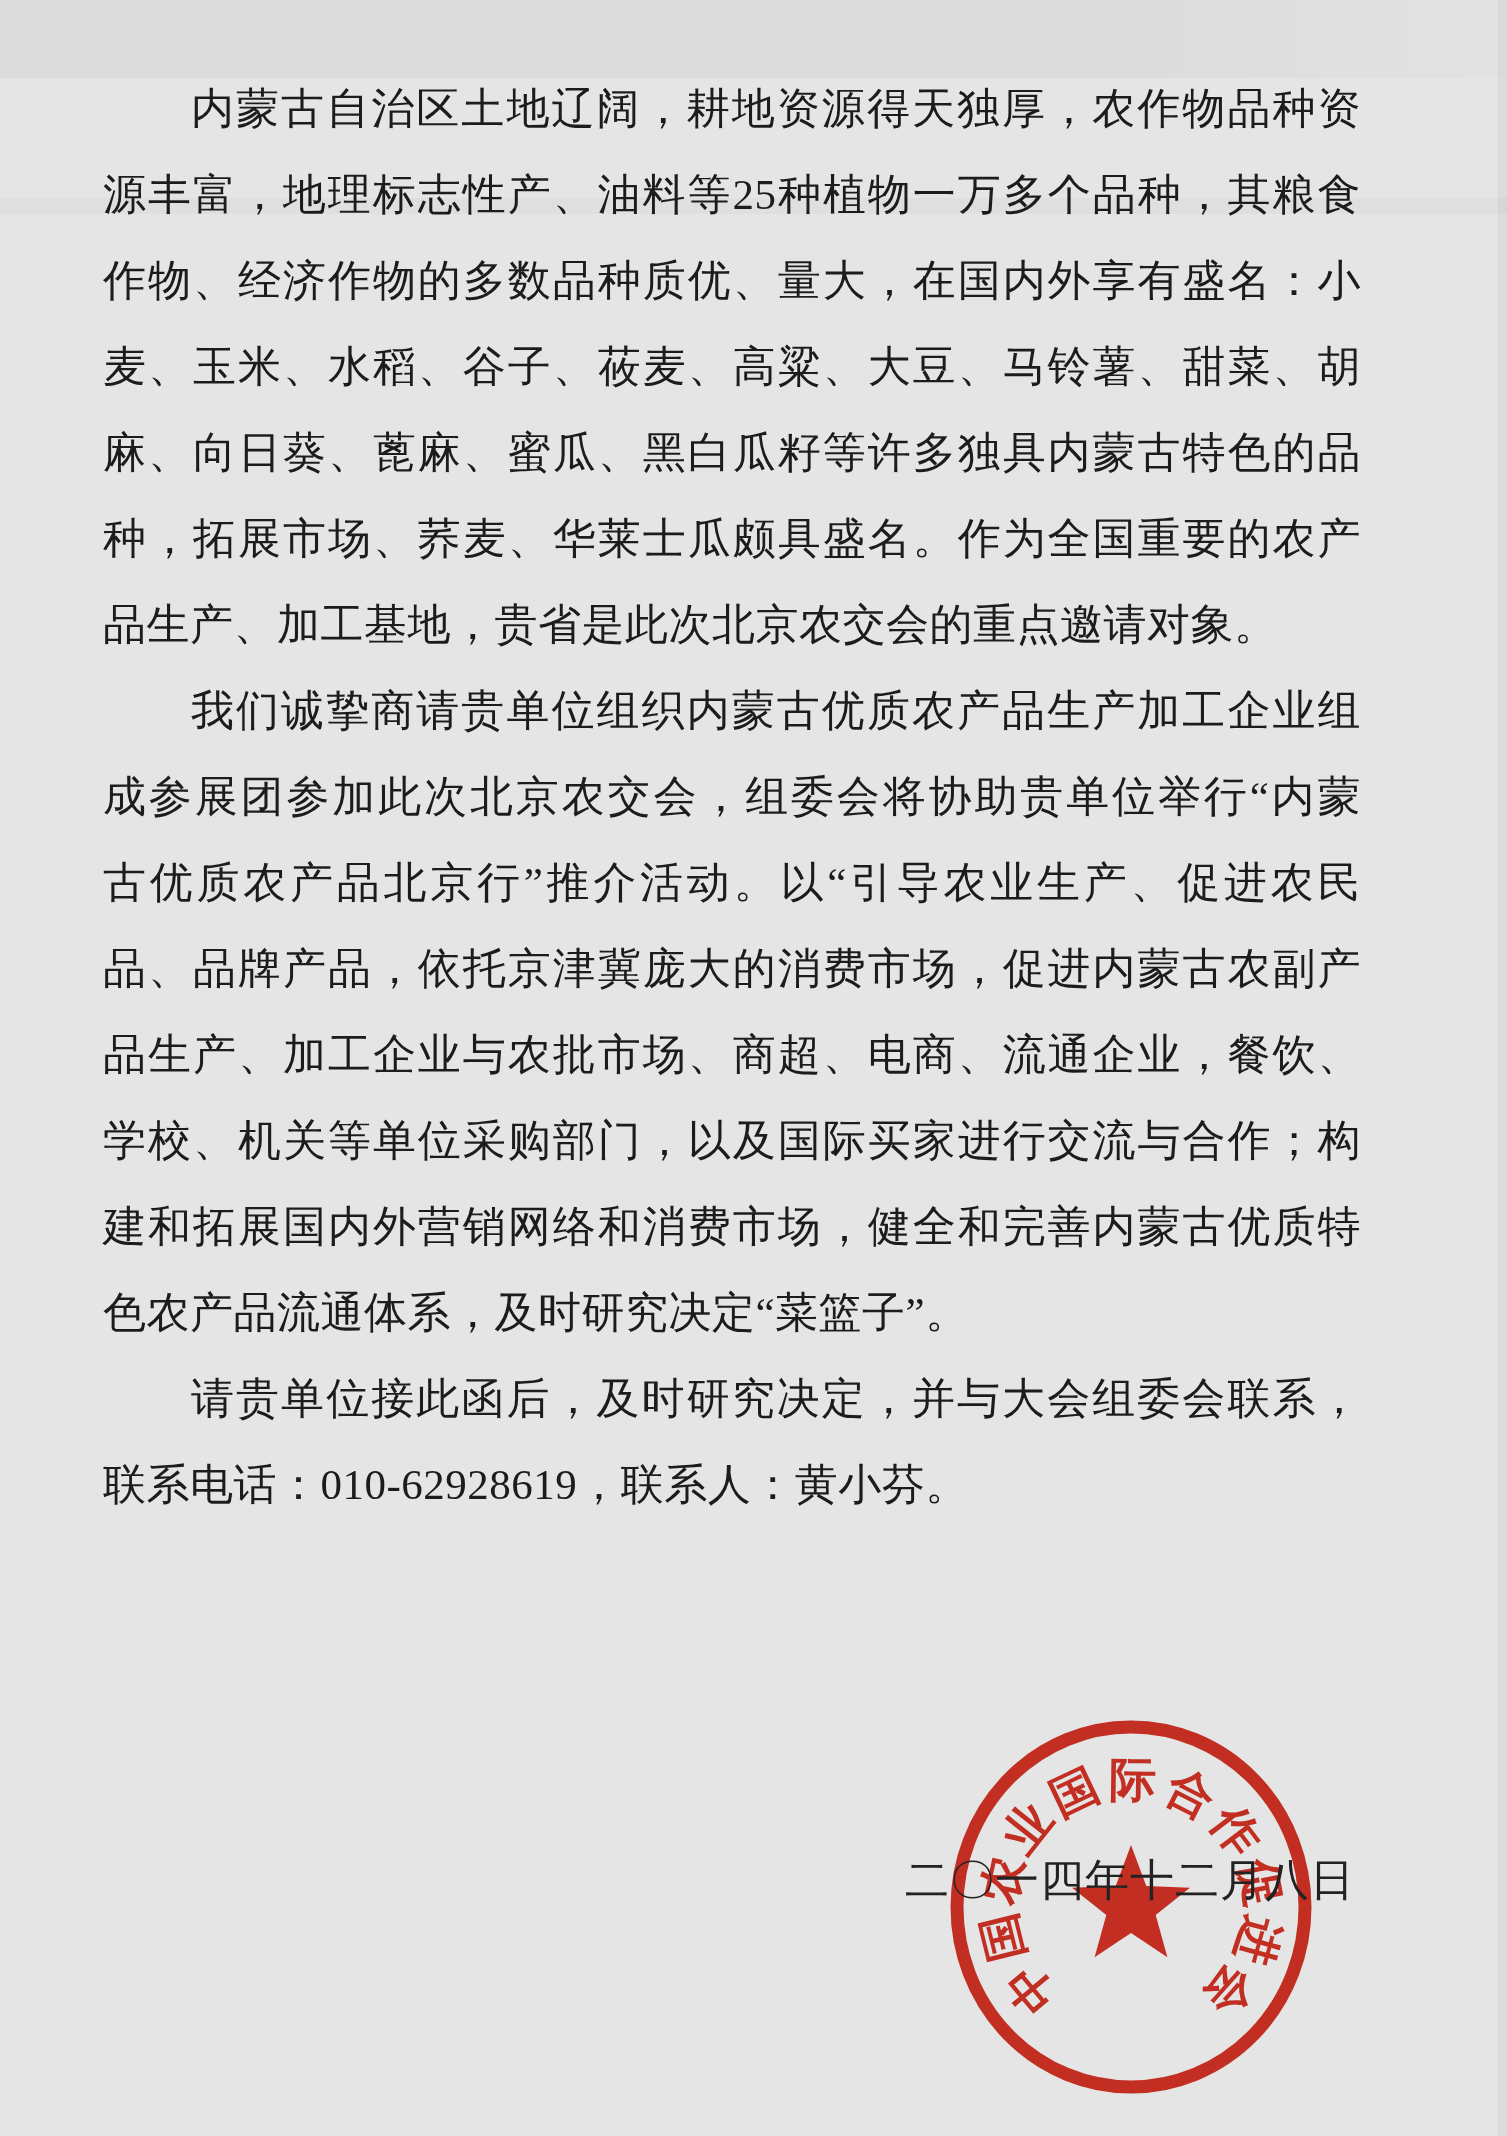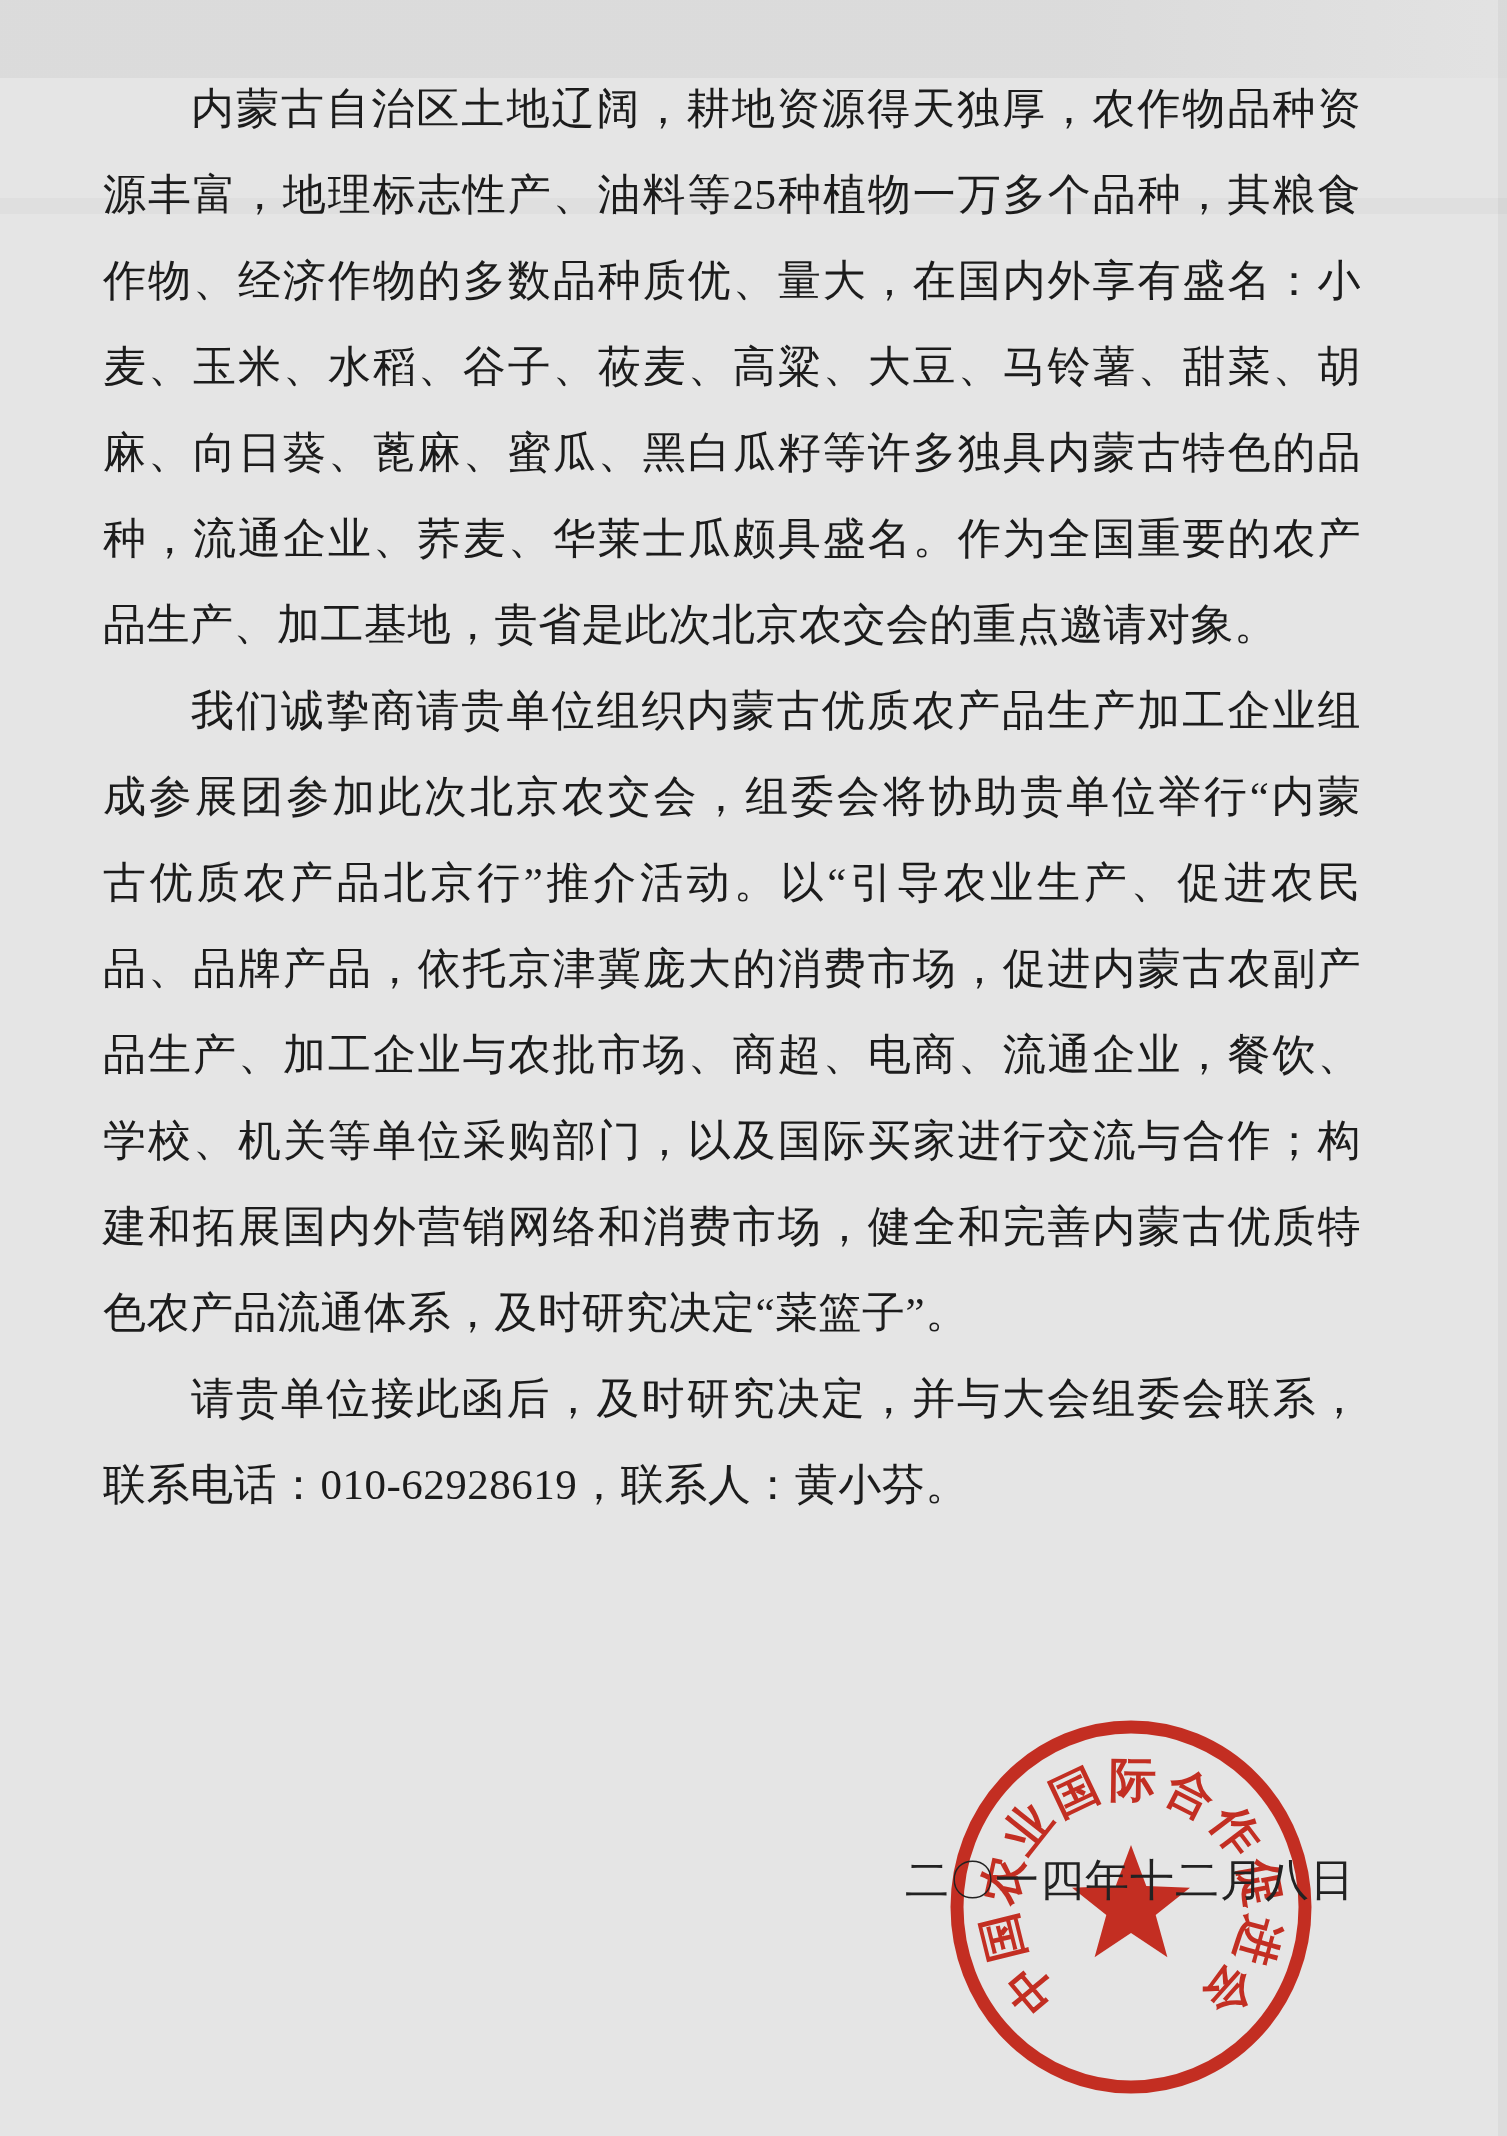--- a/index.html
+++ b/index.html
@@ -62,21 +62,21 @@
   <div class="scan-band-top"></div>
   <div class="scan-band-mid"></div>
   <div class="scan-edge-right"></div>
 
   <div class="letter-body">
     <div class="line indent">内蒙古自治区土地辽阔，耕地资源得天独厚，农作物品种资</div>
     <div class="line">源丰富，地理标志性产、油料等25种植物一万多个品种，其粮食</div>
     <div class="line">作物、经济作物的多数品种质优、量大，在国内外享有盛名：小</div>
     <div class="line">麦、玉米、水稻、谷子、莜麦、高粱、大豆、马铃薯、甜菜、胡</div>
     <div class="line">麻、向日葵、蓖麻、蜜瓜、黑白瓜籽等许多独具内蒙古特色的品</div>
-    <div class="line">种，流通企业、荞麦、华莱士瓜颇具盛名。作为全国重要的农产</div>
+    <div class="line">种，拓展市场、荞麦、华莱士瓜颇具盛名。作为全国重要的农产</div>
     <div class="line end">品生产、加工基地，贵省是此次北京农交会的重点邀请对象。</div>
     <div class="line indent">我们诚挚商请贵单位组织内蒙古优质农产品生产加工企业组</div>
     <div class="line">成参展团参加此次北京农交会，组委会将协助贵单位举行“内蒙</div>
     <div class="line">古优质农产品北京行”推介活动。以“引导农业生产、促进农民</div>
     <div class="line">品、品牌产品，依托京津冀庞大的消费市场，促进内蒙古农副产</div>
     <div class="line">品生产、加工企业与农批市场、商超、电商、流通企业，餐饮、</div>
     <div class="line">学校、机关等单位采购部门，以及国际买家进行交流与合作；构</div>
     <div class="line">建和拓展国内外营销网络和消费市场，健全和完善内蒙古优质特</div>
     <div class="line end">色农产品流通体系，及时研究决定“菜篮子”。</div>
     <div class="line indent">请贵单位接此函后，及时研究决定，并与大会组委会联系，</div>

